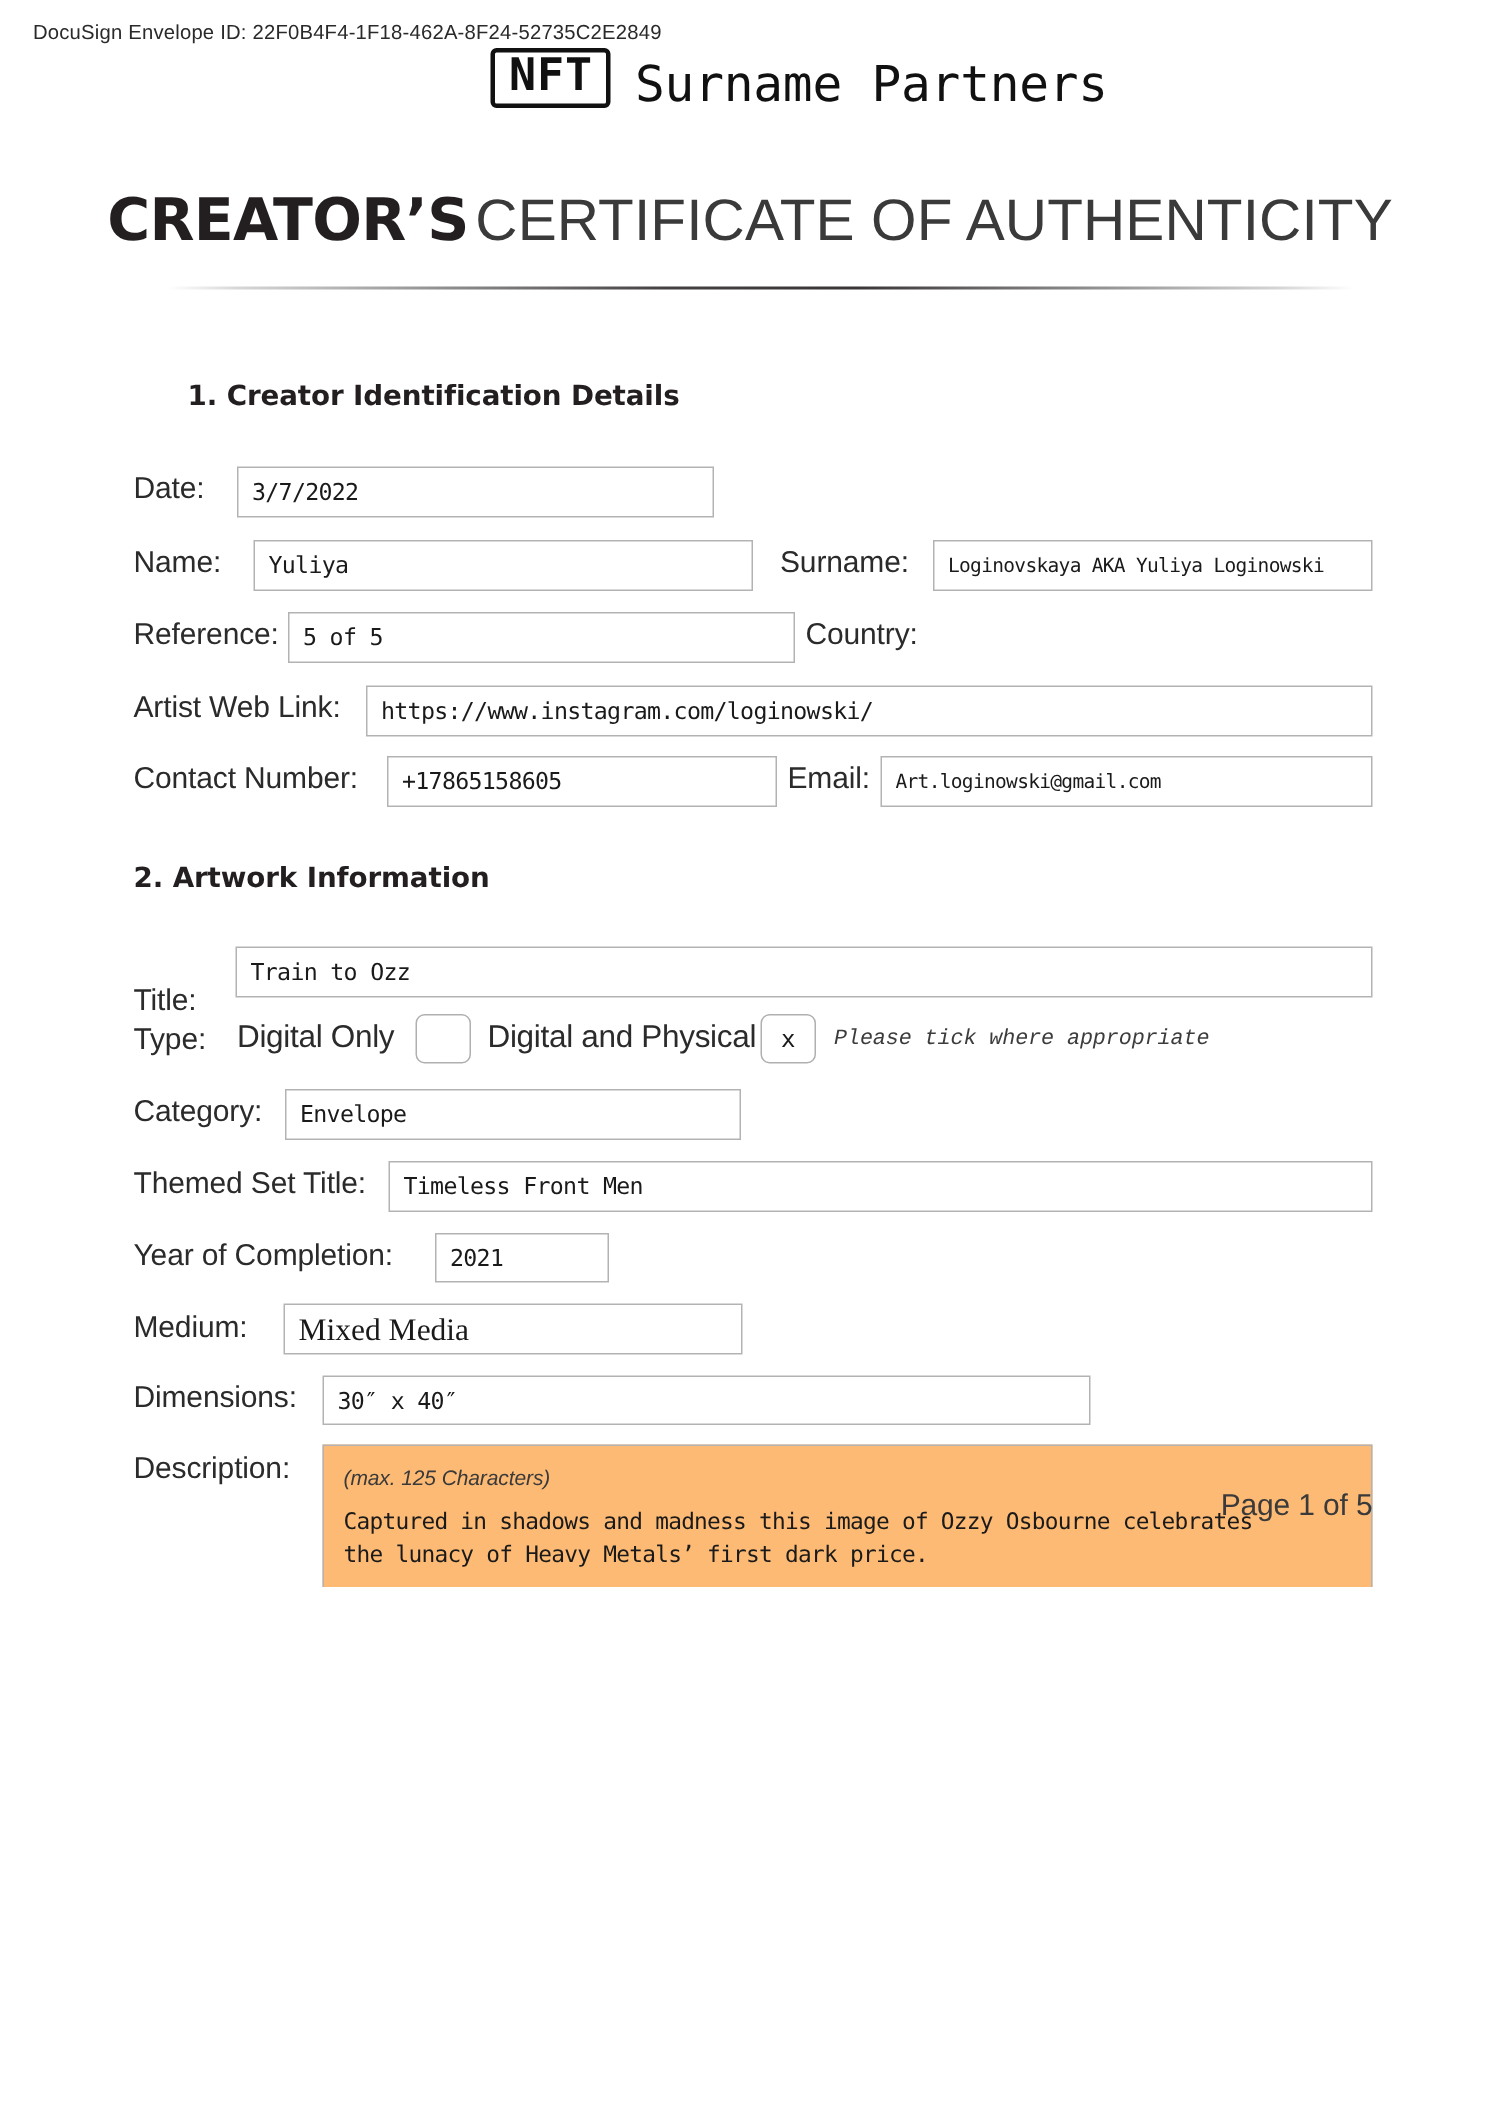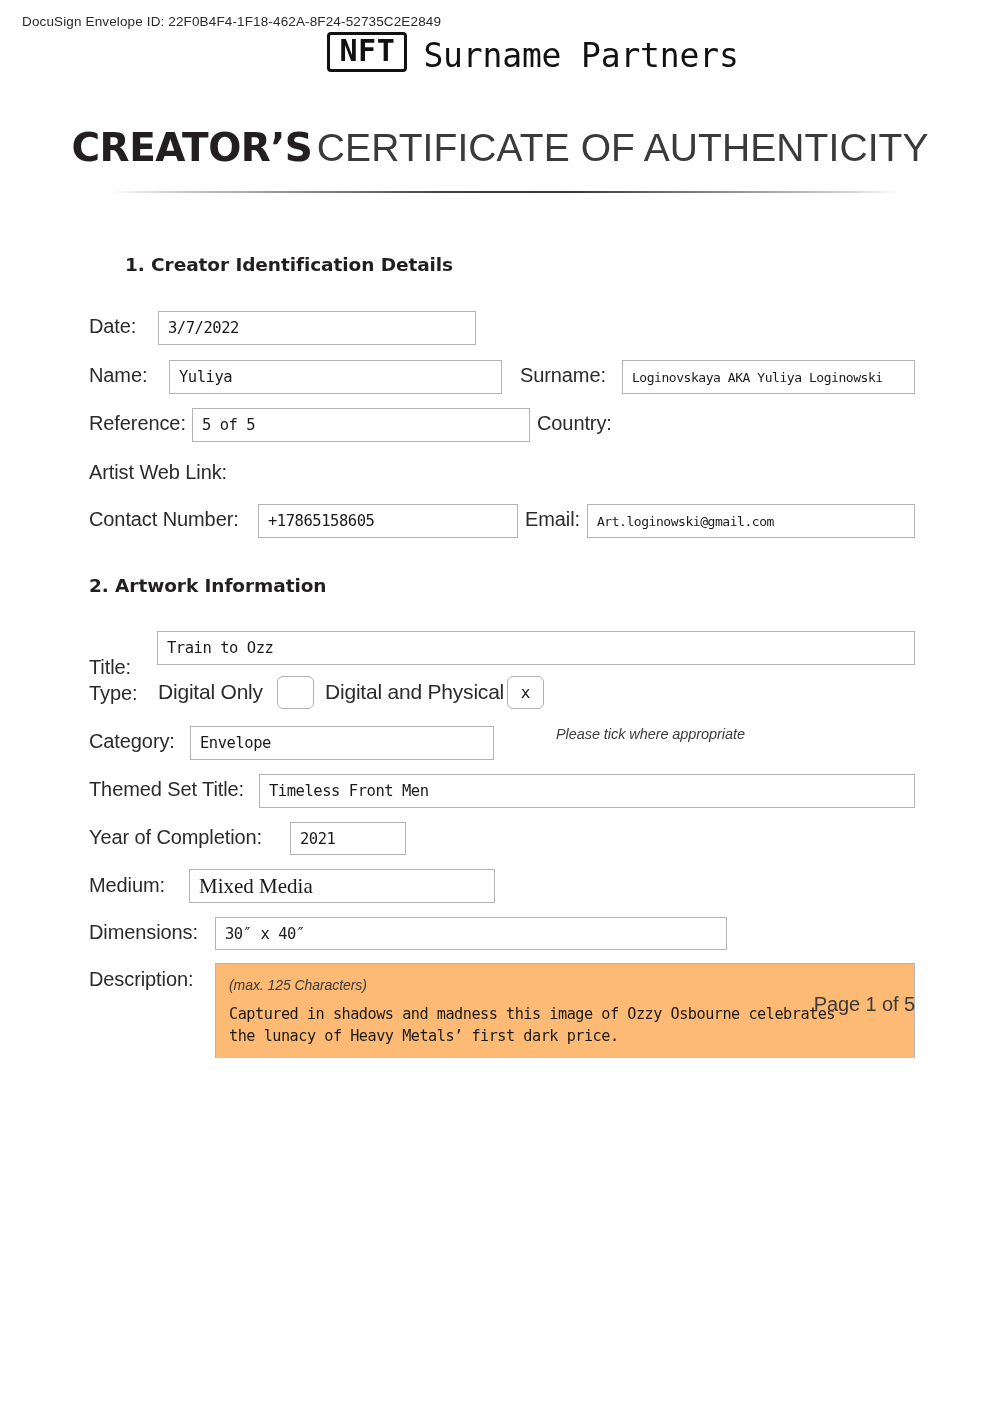--- a/index.html
+++ b/index.html
@@ -172,27 +172,26 @@
     box-sizing: border-box;
     display: flex;
     align-items: center;
     justify-content: center;
     font-family: "DejaVu Sans Mono", monospace;
     font-size: 16px;
     color: #1a1a1a;
   }
   .tick-note {
     position: absolute;
-    font-family: Liberation Sans, sans-serif;
+    font-family: Liberation Mono, monospace;
     font-style: italic;
     font-size: 14.5px;
     color: #3c3c3c;
     letter-spacing: -0.005em;
     white-space: nowrap;
-    margin-top: 41px;
   }
 
   
   .desc-box {
     position: absolute;
     left: 215px;
     top: 963px;
     width: 700px;
     height: 318px;
     border: 1px solid #b3b3b3;
@@ -263,20 +262,23 @@
     <span class="field-value small">Loginovskaya AKA Yuliya Loginowski</span>
   </div>
 
   <div class="field-label" style="left:89px; top:412px;">Reference:</div>
   <div class="field-box" style="left:192px; top:408px; width:338px; height:34px;">
     <span class="field-value">5 of 5</span>
   </div>
   <div class="field-label" style="left:537px; top:412px;">Country:</div>
 
   <div class="field-label" style="left:89px; top:461px;">Artist Web Link:</div>
+  <div class="field-box" style="left:244px; top:457px; width:671px; height:34px;">
+    <span class="field-value">https://www.instagram.com/loginowski/</span>
+  </div>
 
   <div class="field-label" style="left:89px; top:508px;">Contact Number:</div>
   <div class="field-box" style="left:258px; top:504px; width:260px; height:34px;">
     <span class="field-value">+17865158605</span>
   </div>
   <div class="field-label" style="left:525px; top:508px;">Email:</div>
   <div class="field-box" style="left:587px; top:504px; width:328px; height:34px;">
     <span class="field-value small">Art.loginowski@gmail.com</span>
   </div>
 

